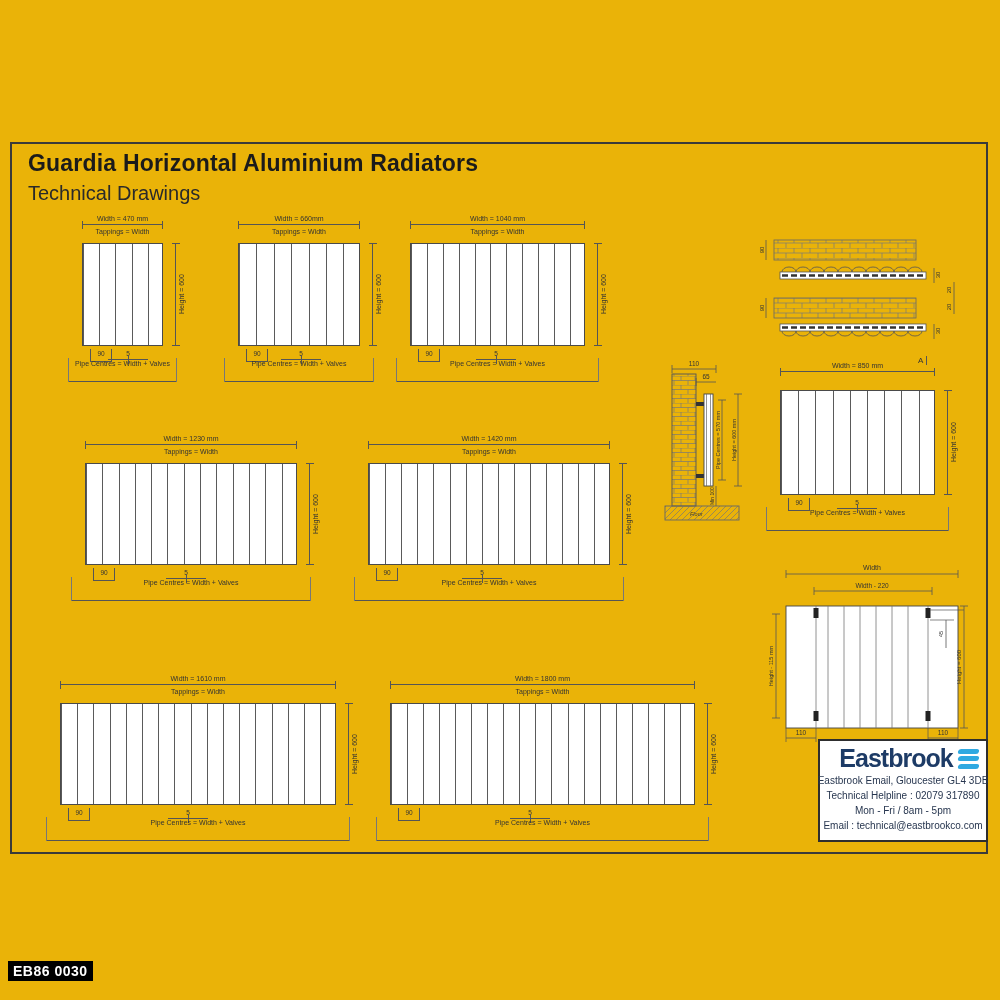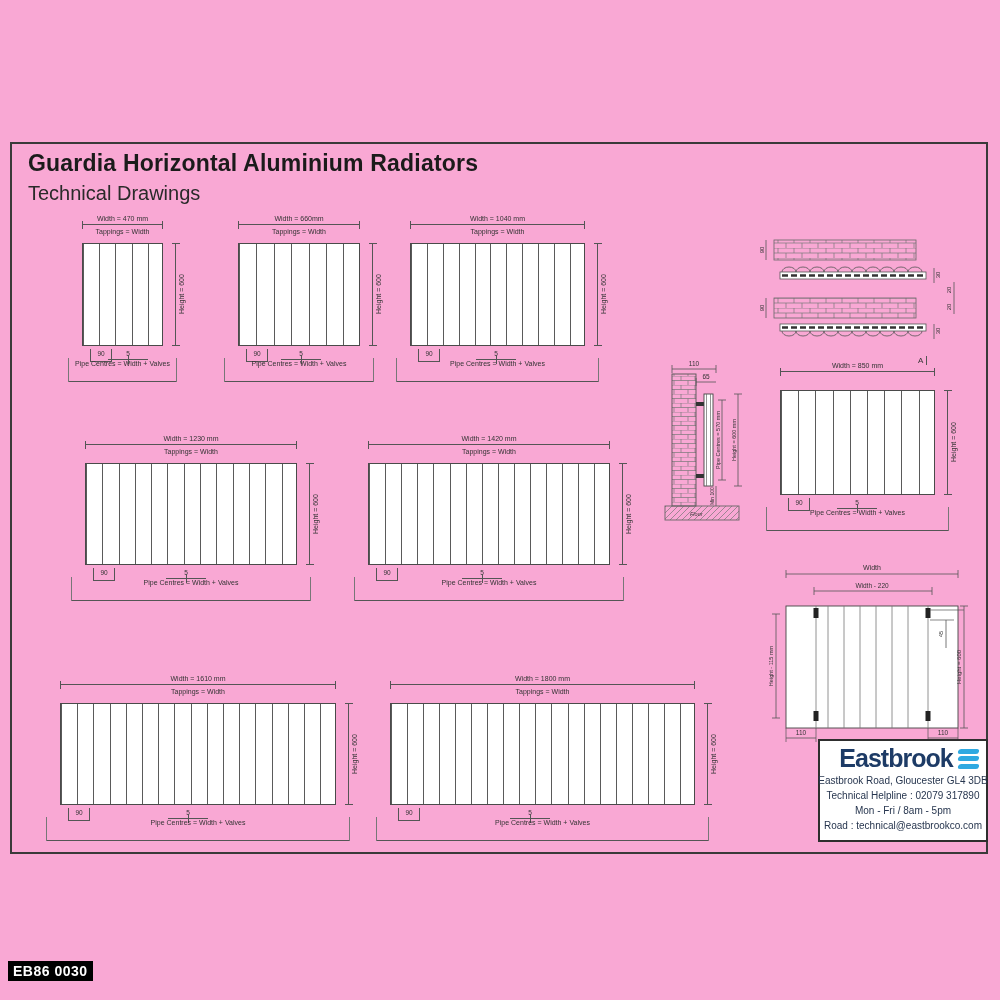--- a/index.html
+++ b/index.html
@@ -1,16 +1,16 @@
 <!DOCTYPE html>
 <html><head>
 <meta charset="utf-8">
 <style>
   html,body{margin:0;padding:0;background:#fff;}
-  #sheet{position:relative;width:1000px;height:1000px;background:#f9a8d4;
+  #sheet{position:relative;width:1000px;height:1000px;background:#eab308;
          font-family:"Liberation Sans",sans-serif;overflow:hidden;color:#222;}
   .abs{position:absolute;}
   #frame{position:absolute;left:10px;top:142px;width:978px;height:712px;
          border:2px solid #3a3a3a;box-sizing:border-box;}
   #title{position:absolute;left:28px;top:150px;font-size:23px;font-weight:700;color:#1b1b1b;letter-spacing:.2px;}
   #subtitle{position:absolute;left:28px;top:182px;font-size:20px;font-weight:400;color:#2a2a2a;}
   
   .rad{position:absolute;font-size:7px;color:#333;}
   .rad .wlabel{position:absolute;top:0;left:14px;right:14px;text-align:center;font-size:7px;line-height:8px;white-space:nowrap;}
   .rad .wline{position:absolute;top:9px;left:14px;right:14px;height:0;border-top:1px solid #555;}
@@ -300,20 +300,20 @@
 
   <div id="brand">
     <div class="row">
       <span class="bname">Eastbrook</span>
       <span class="bicon">
           <i></i>
           <i></i>
           <i></i>
         </span>
     </div>
-    <div class="bline">Eastbrook Road, Gloucester GL4 3DB</div>
+    <div class="bline">Eastbrook Email, Gloucester GL4 3DB</div>
     <div class="bline">Technical Helpline : 02079 317890</div>
     <div class="bline">Mon - Fri / 8am - 5pm</div>
-    <div class="bline">Road : technical@eastbrookco.com</div>
+    <div class="bline">Email : technical@eastbrookco.com</div>
   </div>
 
   <div id="doccode">EB86 0030</div>
 </div>
 
 </body></html>

